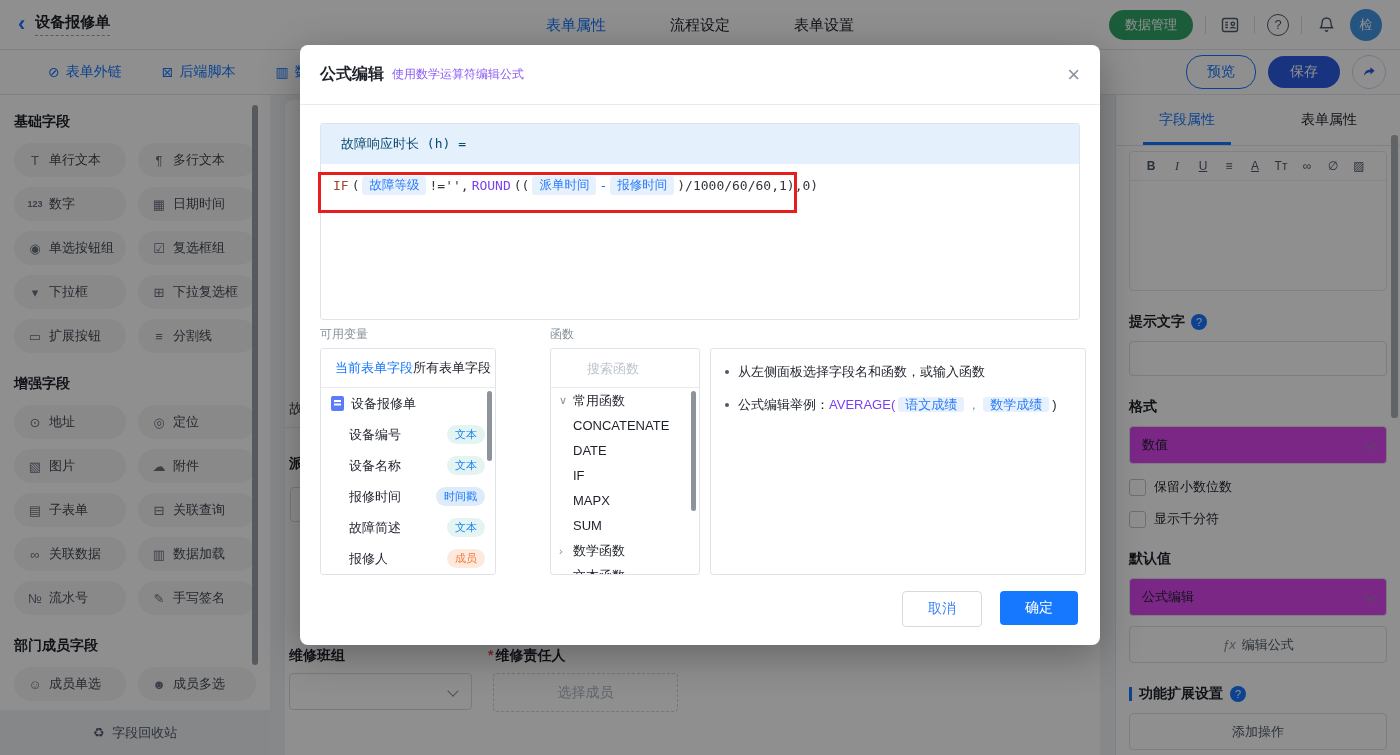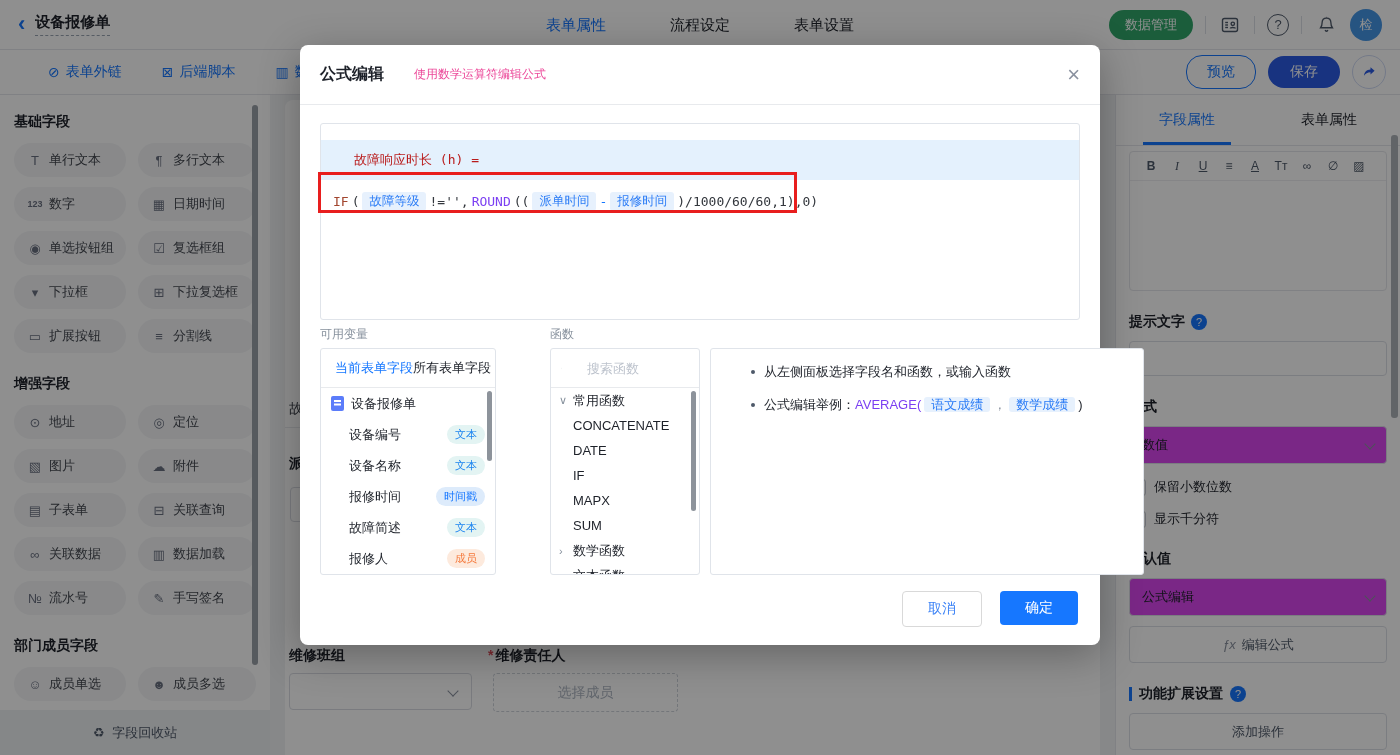--- a/index.html
+++ b/index.html
@@ -76,33 +76,33 @@
   .ext-head{display:flex;align-items:center;gap:7px;font-size:14px;font-weight:bold;margin-top:22px;}
   .ext-bar{width:3px;height:14px;background:#1677ff;}
   .chev{width:7px;height:7px;border-right:1.5px solid #8a919f;border-bottom:1.5px solid #8a919f;transform:rotate(45deg);display:inline-block;}
   .page-thumb{position:absolute;right:2px;top:135px;width:7px;height:283px;background:#aeb2b8;border-radius:3px;}
 
   
   .overlay{position:absolute;inset:0;background:rgba(0,0,0,0.44);z-index:40;}
   .modal{position:absolute;left:300px;top:45px;width:800px;height:600px;background:#fff;border-radius:8px;box-shadow:0 10px 40px rgba(0,0,0,.3);z-index:50;}
   .m-head{height:60px;border-bottom:1px solid #e8eaed;display:flex;align-items:center;padding:0 20px;box-sizing:border-box;}
   .m-title{font-size:16px;font-weight:bold;}
-  .m-sub{font-size:12px;color:#ec4899;margin-left:30px;}
+  .m-sub{font-size:12px;color:#8b5cf6;margin-left:8px;}
   .m-close{margin-left:auto;font-size:22px;color:#8a919f;cursor:pointer;line-height:1;}
   .fx-box{position:absolute;left:20px;top:78px;width:760px;height:197px;border:1px solid #e0e4ea;border-radius:3px;box-sizing:border-box;overflow:hidden;}
-  .fx-header{height:40px;background:#e4f1fd;display:flex;align-items:center;padding:0 33px;font-size:13px;font-family:"DejaVu Sans Mono",monospace;color:#b91c1c;margin-top:16px;}
+  .fx-header{height:40px;background:#e4f1fd;display:flex;align-items:center;padding:0 20px;font-size:13px;font-family:"DejaVu Sans Mono",monospace;color:#0c4a6e;}
   .fx-body{padding:12px 12px;font-family:"DejaVu Sans Mono",monospace;font-size:13px;display:flex;align-items:center;flex-wrap:wrap;gap:3px;cursor:text;}
   .tok{white-space:pre;}
   .tok.chip{border-radius:3px;padding:1px 7px;font-size:12.5px;}
   .red-annot{position:absolute;left:18px;top:127px;width:473px;height:35px;border:3px solid #e81e1e;pointer-events:none;z-index:5;}
   .m-sec-label{position:absolute;font-size:12px;color:#86909c;top:281px;}
   .panel{position:absolute;top:303px;height:227px;border:1px solid #e0e4ea;border-radius:3px;box-sizing:border-box;background:#fff;overflow:hidden;}
   .p-vars{left:20px;width:176px;}
   .p-fns{left:250px;width:150px;}
-  .p-help{left:410px;width:434px;padding-left:26px;}
+  .p-help{left:410px;width:376px;}
   .vtabs{height:38px;border-bottom:1px solid #e8eaed;display:flex;align-items:center;justify-content:space-between;padding:0 14px;}
   .vtab{font-size:13px;cursor:pointer;color:#1d2129;white-space:nowrap;}
   .vtab.active{color:#1677ff;}
   .vrow{height:31px;display:flex;align-items:center;padding:0 10px 0 10px;font-size:13px;cursor:pointer;}
   .vrow .nm{margin-left:18px;}
   .vrow.root .nm{margin-left:7px;}
   .vbadge{margin-left:auto;font-size:11px;padding:2px 8px;border-radius:10px;white-space:nowrap;}
   .doc-ico{width:13px;height:15px;border-radius:2px;background:#5b7cfa;position:relative;flex:none;}
   .doc-ico::before{content:"";position:absolute;left:3px;top:4px;width:7px;height:1.5px;background:#fff;box-shadow:0 3.5px 0 #fff;}
   .v-thumb{position:absolute;right:3px;top:42px;width:5px;height:70px;background:#8d939b;border-radius:3px;}

